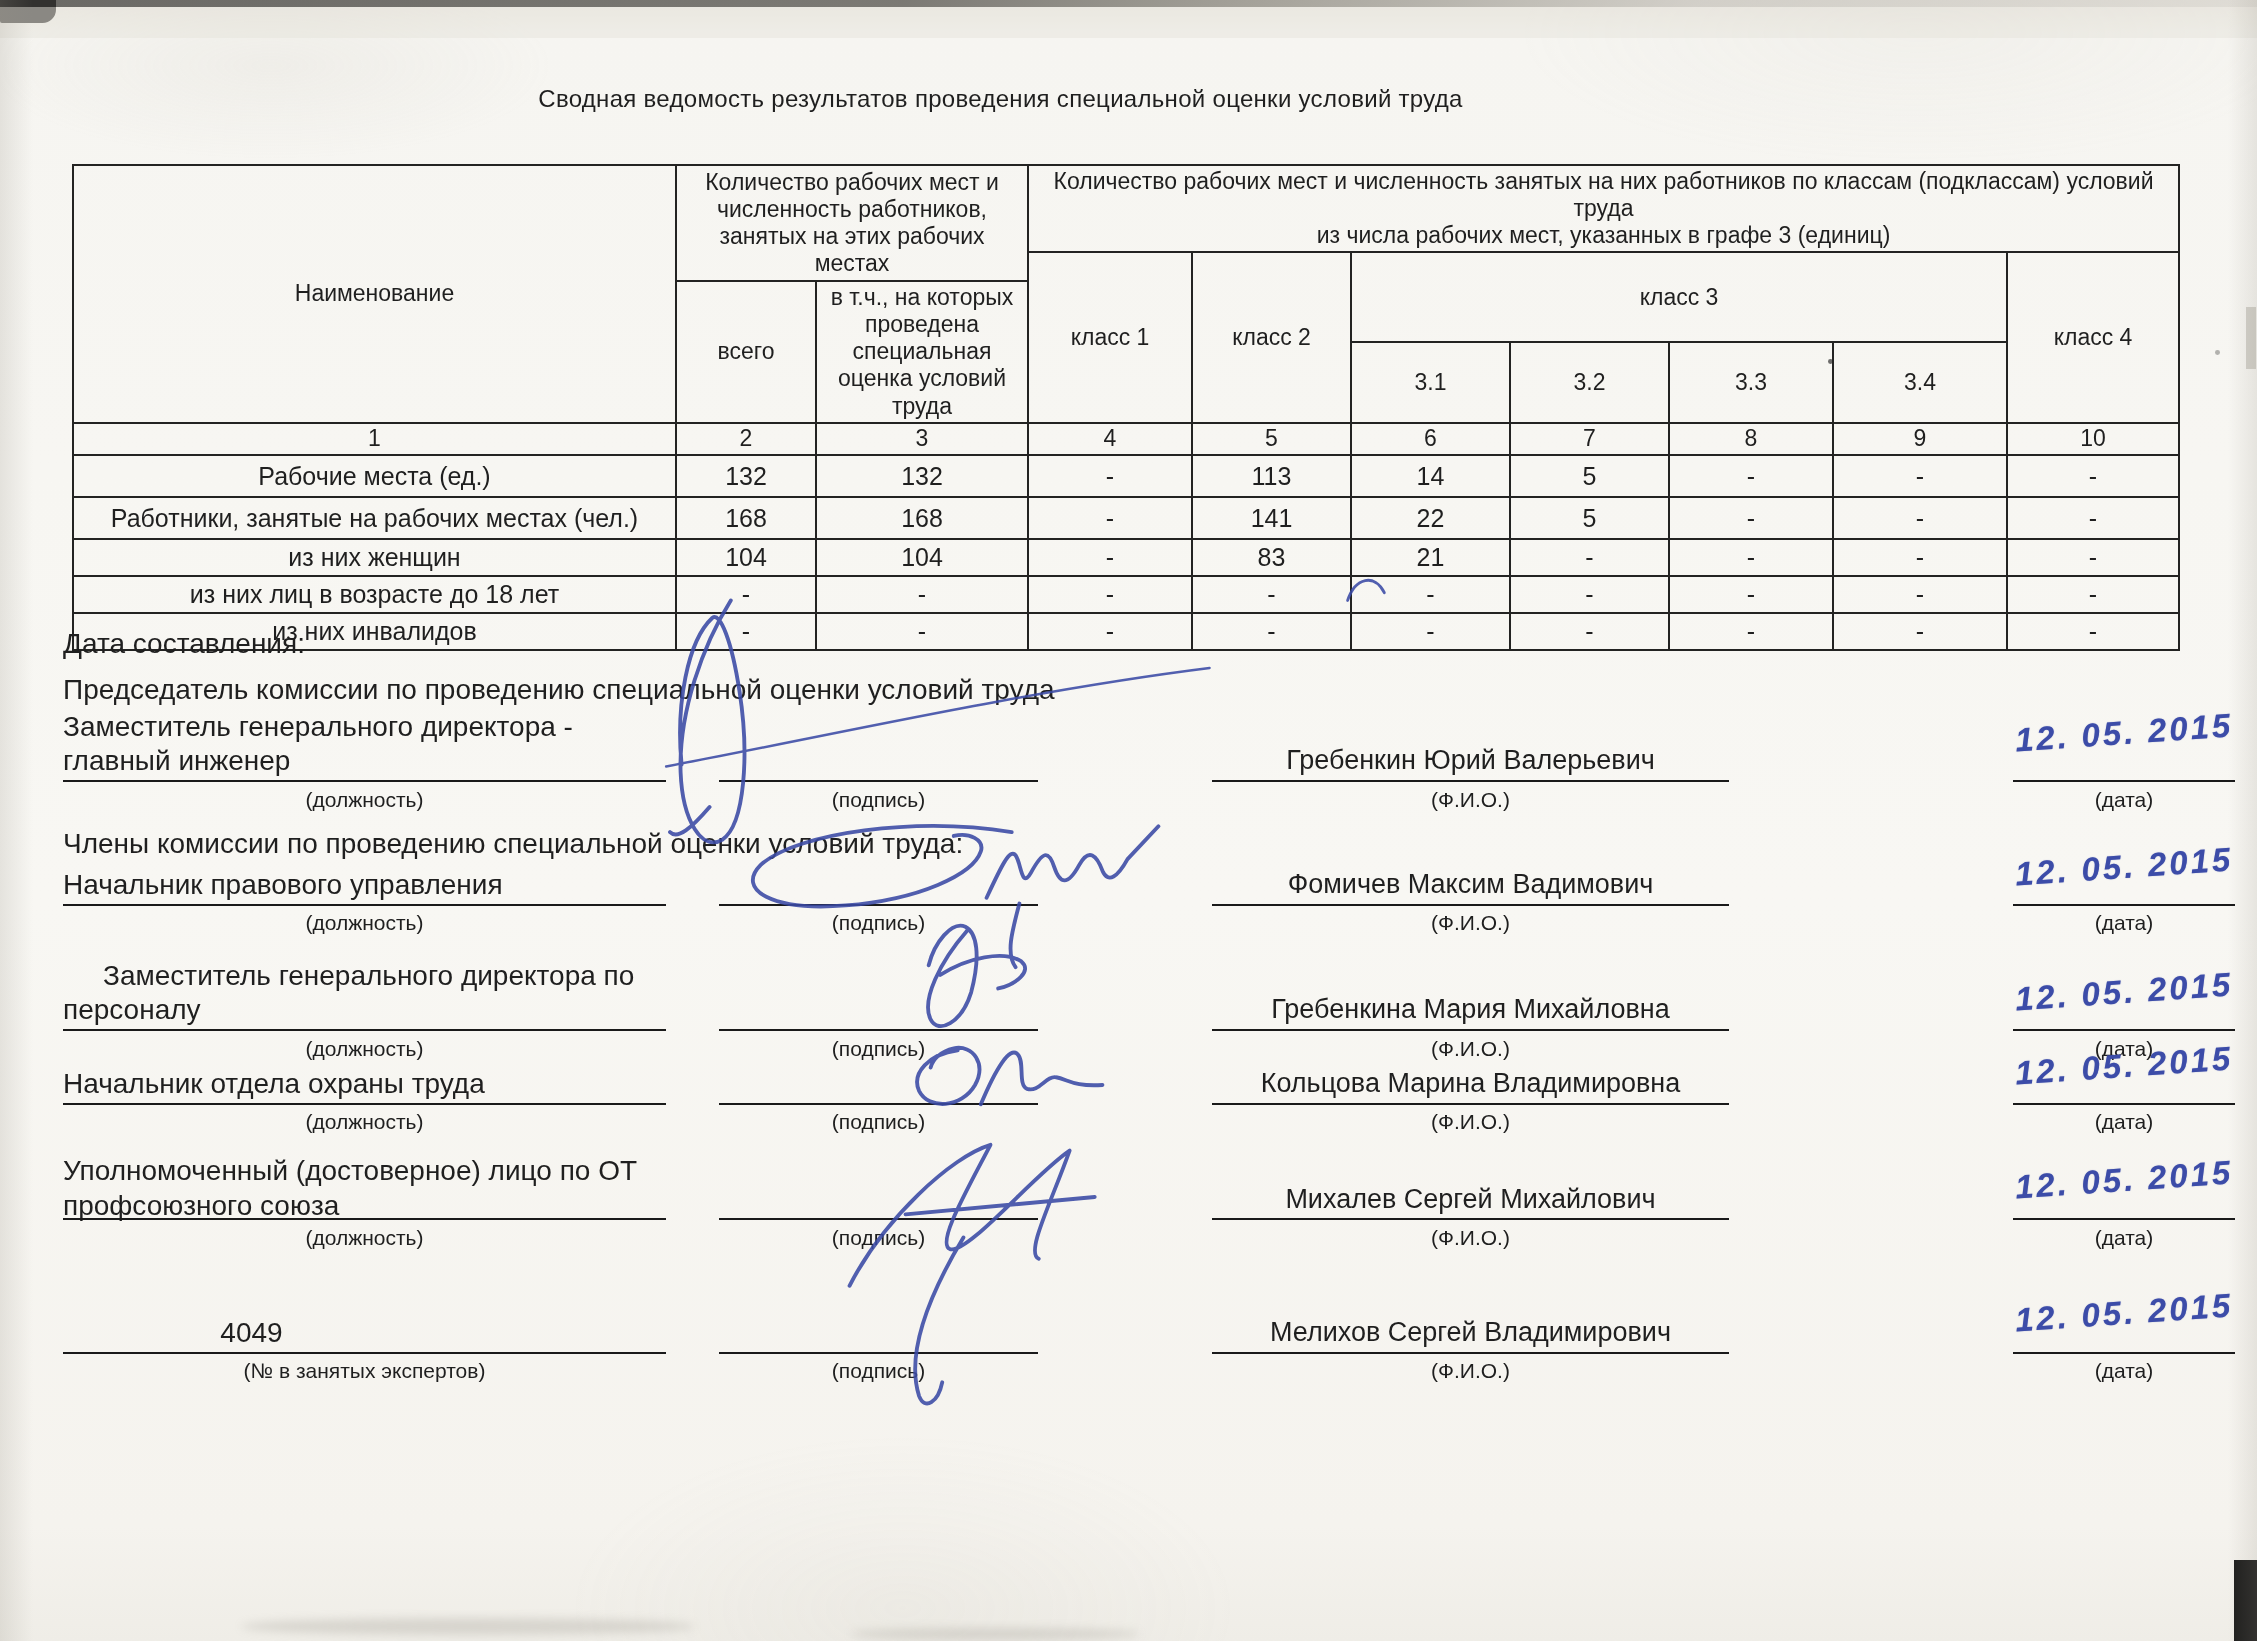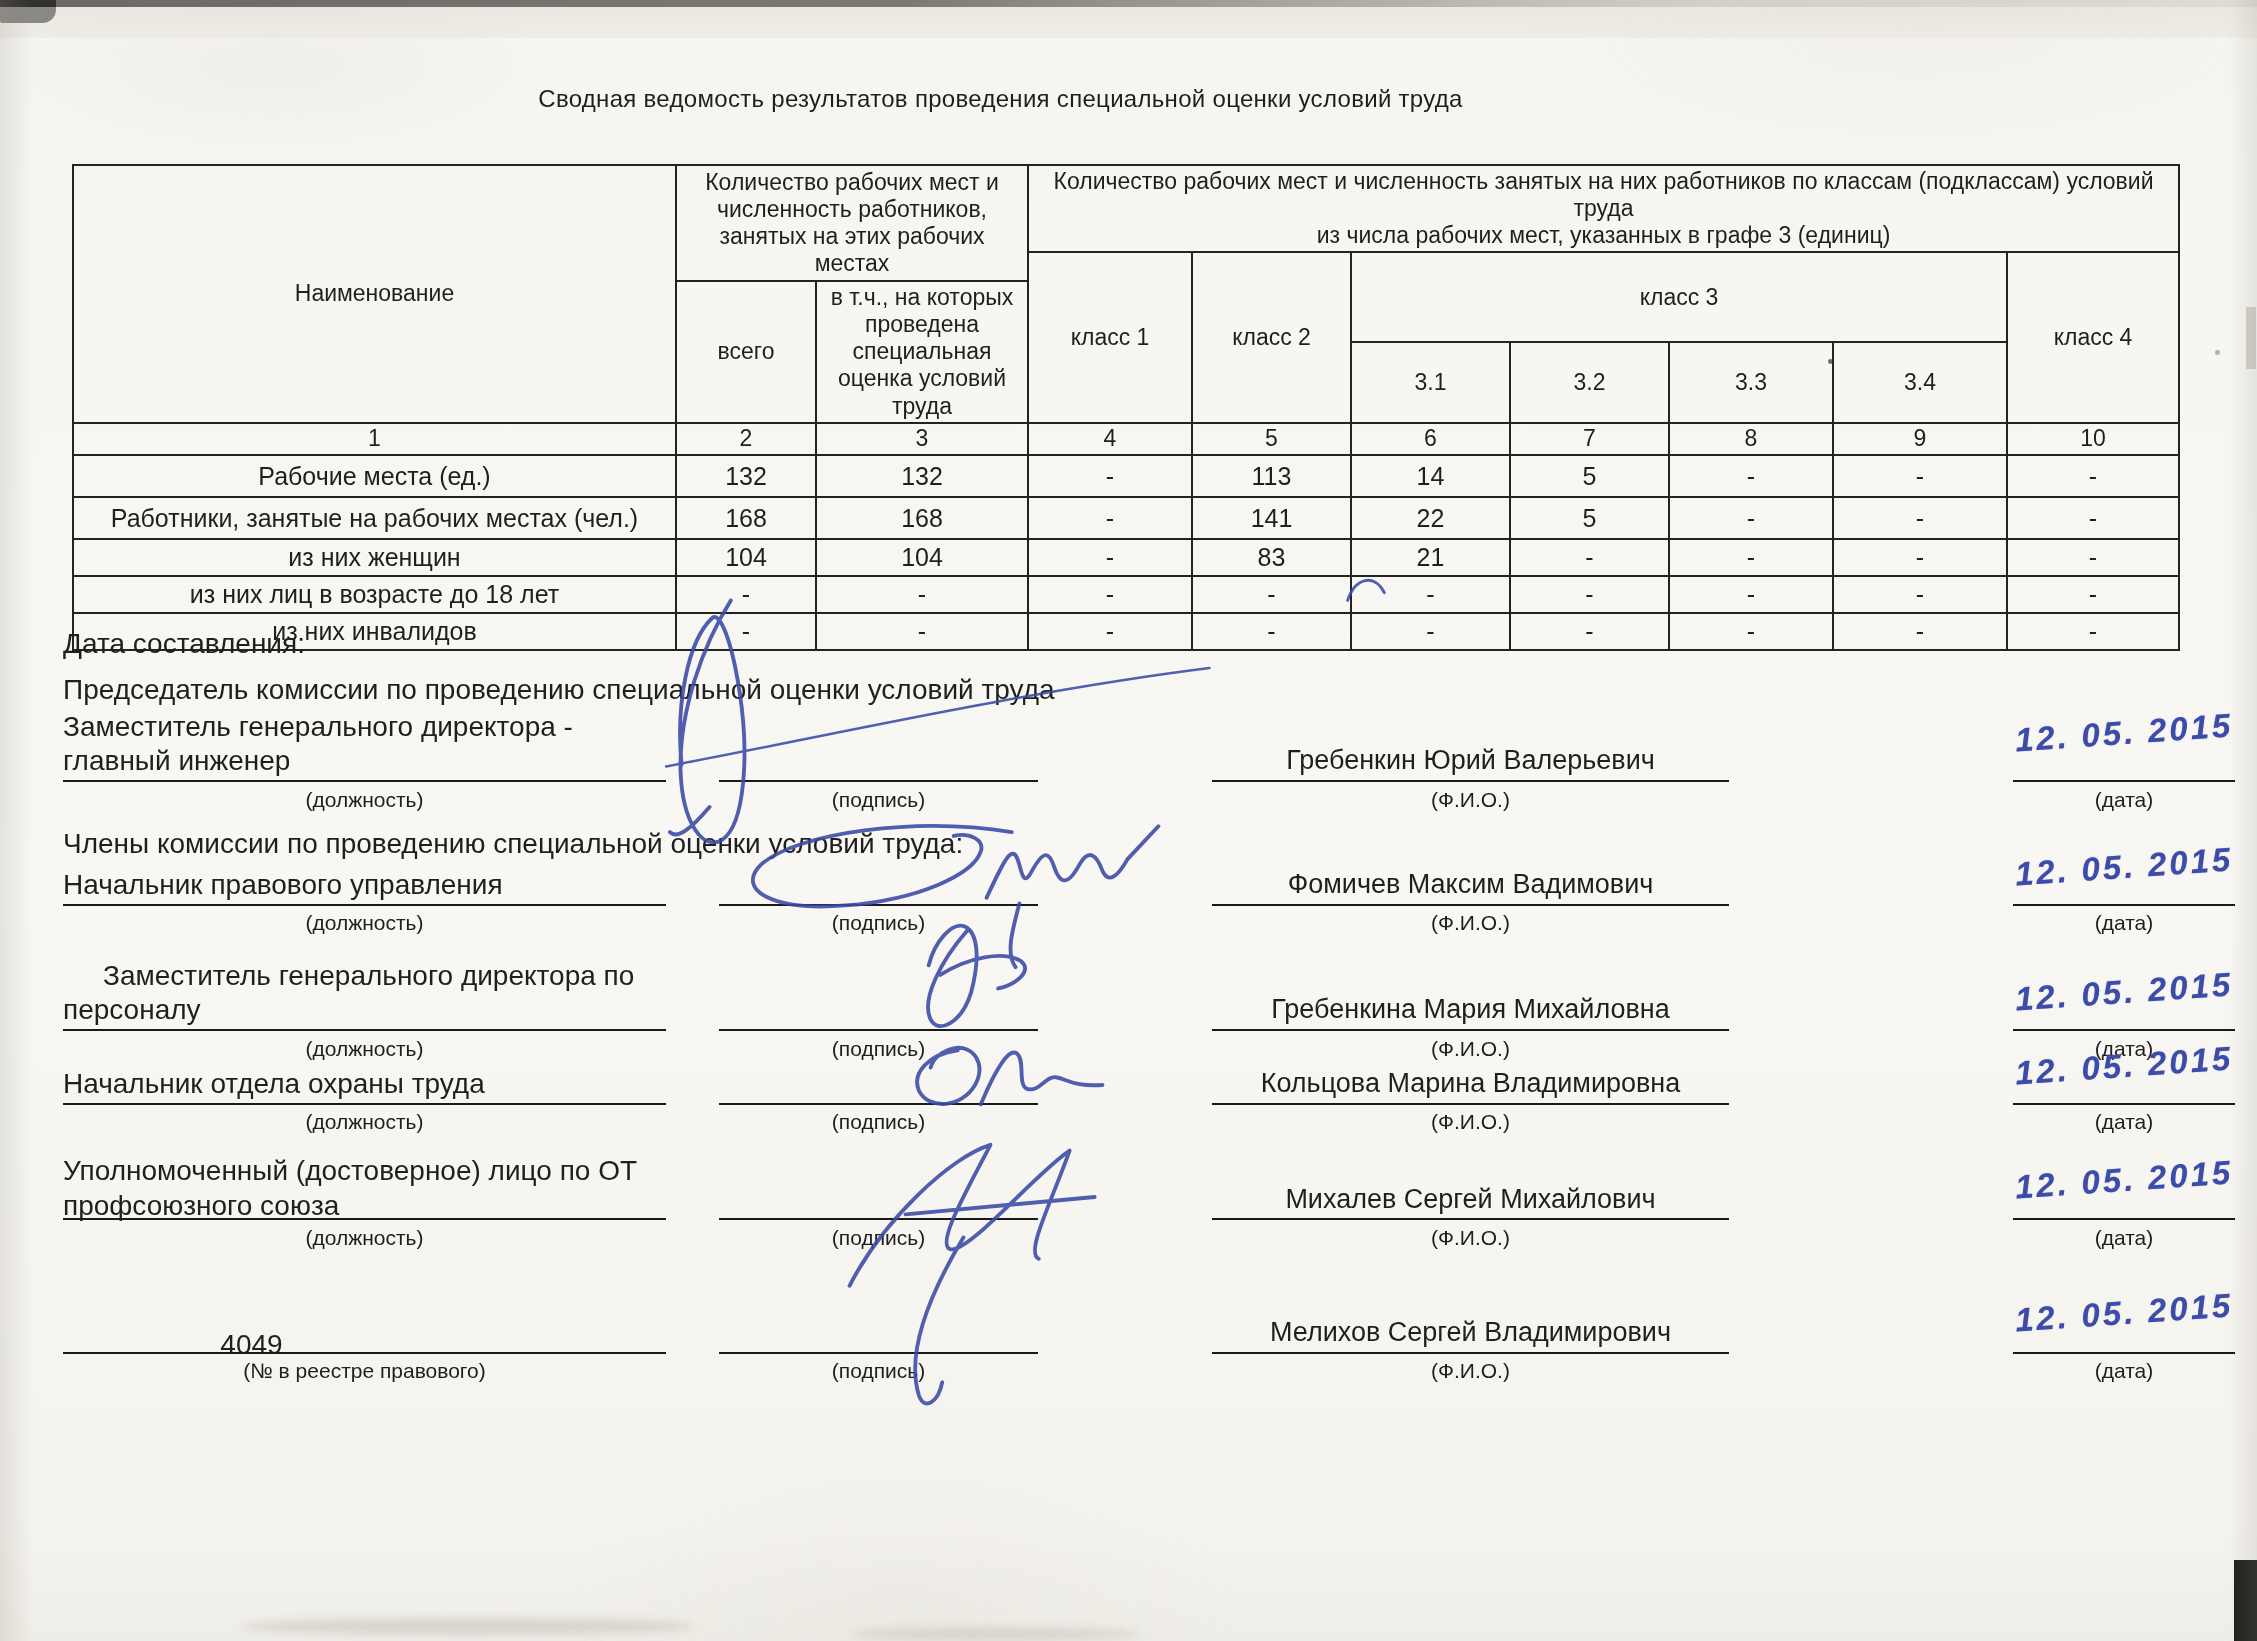--- a/index.html
+++ b/index.html
@@ -256,28 +256,28 @@
   <div class="sig-line ln-sig" style="top:1218px;"></div>
   <div class="sig-line ln-fio" style="top:1218px;"></div>
   <div class="sig-line ln-date" style="top:1218px;"></div>
   <div class="fio-name" style="top:1184px;">Михалев Сергей Михайлович</div>
   <div class="hand-date" style="top:1161px;">12. 05. 2015</div>
   <div class="under-label lb-pos" style="top:1226px;">(должность)</div>
   <div class="under-label lb-sig" style="top:1226px;">(подпись)</div>
   <div class="under-label lb-fio" style="top:1226px;">(Ф.И.О.)</div>
   <div class="under-label lb-date" style="top:1226px;">(дата)</div>
 
-  <div class="reg-no" style="top:1317px;margin-top:12px;">4049</div>
+  <div class="reg-no" style="top:1317px;">4049</div>
   <div class="sig-line ln-pos" style="top:1352px;"></div>
   <div class="sig-line ln-sig" style="top:1352px;"></div>
   <div class="sig-line ln-fio" style="top:1352px;"></div>
   <div class="sig-line ln-date" style="top:1352px;"></div>
   <div class="fio-name" style="top:1317px;">Мелихов Сергей Владимирович</div>
   <div class="hand-date" style="top:1294px;">12. 05. 2015</div>
-  <div class="under-label lb-pos" style="top:1359px;">(№ в реестре правового)</div>
+  <div class="under-label lb-pos" style="top:1359px;">(№ в занятых экспертов)</div>
   <div class="under-label lb-sig" style="top:1359px;">(подпись)</div>
   <div class="under-label lb-fio" style="top:1359px;">(Ф.И.О.)</div>
   <div class="under-label lb-date" style="top:1359px;">(дата)</div>
 
   <svg class="ink" width="2257" height="1641" viewBox="0 0 2338 1700">
     <g fill="none" stroke="#3a4aa5" stroke-linecap="round" stroke-linejoin="round" opacity="0.88">
       <path stroke-width="4" d="M757 622 C728 668 703 738 705 800 C707 852 728 882 748 870 C772 854 776 780 766 716 C758 664 746 634 738 640 C712 664 700 730 706 792 M735 836 C716 858 702 870 694 862"></path>
       <path stroke-width="2.5" d="M690 794 C840 766 1060 716 1253 692"></path>
       <path stroke-width="3" d="M1396 622 C1404 598 1424 594 1434 614"></path>
       <path stroke-width="4" d="M1048 862 C950 846 826 862 788 896 C762 922 800 944 876 938 C952 932 1008 906 1016 882 C1020 870 1004 862 988 866 M1022 930 C1036 900 1046 878 1052 886 C1058 894 1058 922 1068 904 C1080 882 1086 880 1092 898 C1098 916 1106 918 1118 896 C1128 878 1136 886 1142 902 C1148 916 1158 908 1168 890 L1200 856 M1056 936 C1048 966 1042 988 1052 1002"></path>

